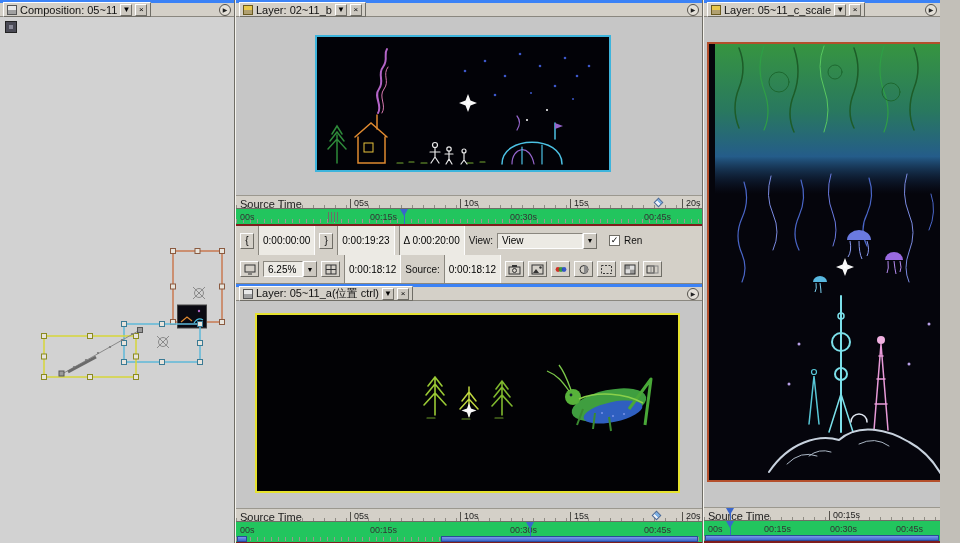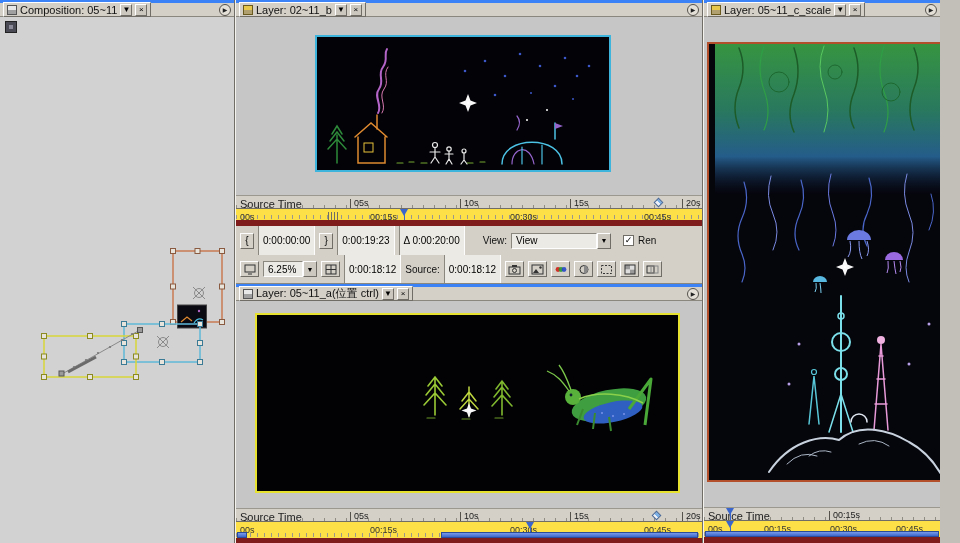--- a/index.html
+++ b/index.html
@@ -20,21 +20,21 @@
   .viewer{position:absolute;left:0;right:0;background:#c6c6c6;overflow:hidden}
   .canvas-frame{position:absolute;background:#000}
 
   .ruler-a{position:absolute;left:0;right:0;height:14px;background:#d4d0c8;border-top:1px solid #9b988f;border-bottom:1px solid #6f6d66;font-size:9px;overflow:hidden}
   .ruler-a .minor{position:absolute;left:0;right:0;bottom:0;height:3px;background:repeating-linear-gradient(90deg,#8f8c84 0 1px,transparent 1px 11px)}
   .ruler-label{position:absolute;left:4px;top:2px;color:#222;font-size:11px}
   .tickline{position:absolute;bottom:0;width:1px;height:9px;background:#55524c}
   .tick-label{position:absolute;top:2px;color:#222}
   .marker-diamond{position:absolute;top:3px;width:7px;height:7px;background:linear-gradient(180deg,#7ab0e8 50%,#eef2f8 50%);transform:rotate(45deg);border:1px solid #4a6a9a}
 
-  .ruler-b{position:absolute;left:0;right:0;background:#fde047;border-bottom:6px solid #7f1d1d;font-size:9px;overflow:hidden}
+  .ruler-b{position:absolute;left:0;right:0;background:#22c55e;border-bottom:2px solid #7f1d1d;font-size:9px;overflow:hidden}
   .ruler-b .minor{position:absolute;left:0;right:0;bottom:1px;height:4px;background:repeating-linear-gradient(90deg,#9a978f 0 1px,transparent 1px 7px)}
   .nav-label{position:absolute;top:3px;color:#333}
   .nav-handle{position:absolute;top:3px;width:11px;height:10px;background:repeating-linear-gradient(90deg,#6f6d66 0 1px,transparent 1px 3px)}
   .cti{position:absolute;top:0;bottom:0;width:1px;background:#3a66cc}
   .cti::before{content:"";position:absolute;left:-4px;top:0;width:0;height:0;border-left:4px solid transparent;border-right:4px solid transparent;border-top:7px solid #3a66cc}
   .workbar{position:absolute;bottom:0;height:6px;background:linear-gradient(180deg,#7a9ae8,#3a66cc);border:1px solid #2a4a9a}
 
   .ctrl-row{position:absolute;left:0;right:0;display:flex;align-items:center;gap:4px;padding:0 4px;background:#d4d0c8;overflow:hidden}
   .inset{display:inline-flex;align-items:center;height:21px;padding:16px 4px;background:#eceae4;border:1px solid;border-color:#8a877f #fdfdfd #fdfdfd #8a877f;font-size:10px;white-space:nowrap}
   .mini-btn{width:14px;height:16px;display:flex;align-items:center;justify-content:center;font-size:10px;background:#d4d0c8;border:1px solid;border-color:#fdfdfd #6f6d66 #6f6d66 #fdfdfd;padding:0}
@@ -244,21 +244,21 @@
     <div class="ctrl-row" style="top:226px;height:29px">
       <button class="mini-btn">
           <span>{</span>
         </button>
       <span class="inset">0:00:00:00</span>
       <button class="mini-btn">
           <span>}</span>
         </button>
       <span class="inset">0:00:19:23</span>
       <span class="inset">Δ 0:00:20:00</span>
-      <span class="label" style="margin-left:14px">View:</span>
+      <span class="label" style="">View:</span>
       <span class="dropdown">
         <span class="dd-value" style="min-width:86px">View</span>
         <span class="dd-arrow">
             <span>▼</span>
           </span>
       </span>
       <span class="checkbox" style="margin-left:8px">
           <span>✓</span>
         </span>
       <span class="label">Ren</span>

